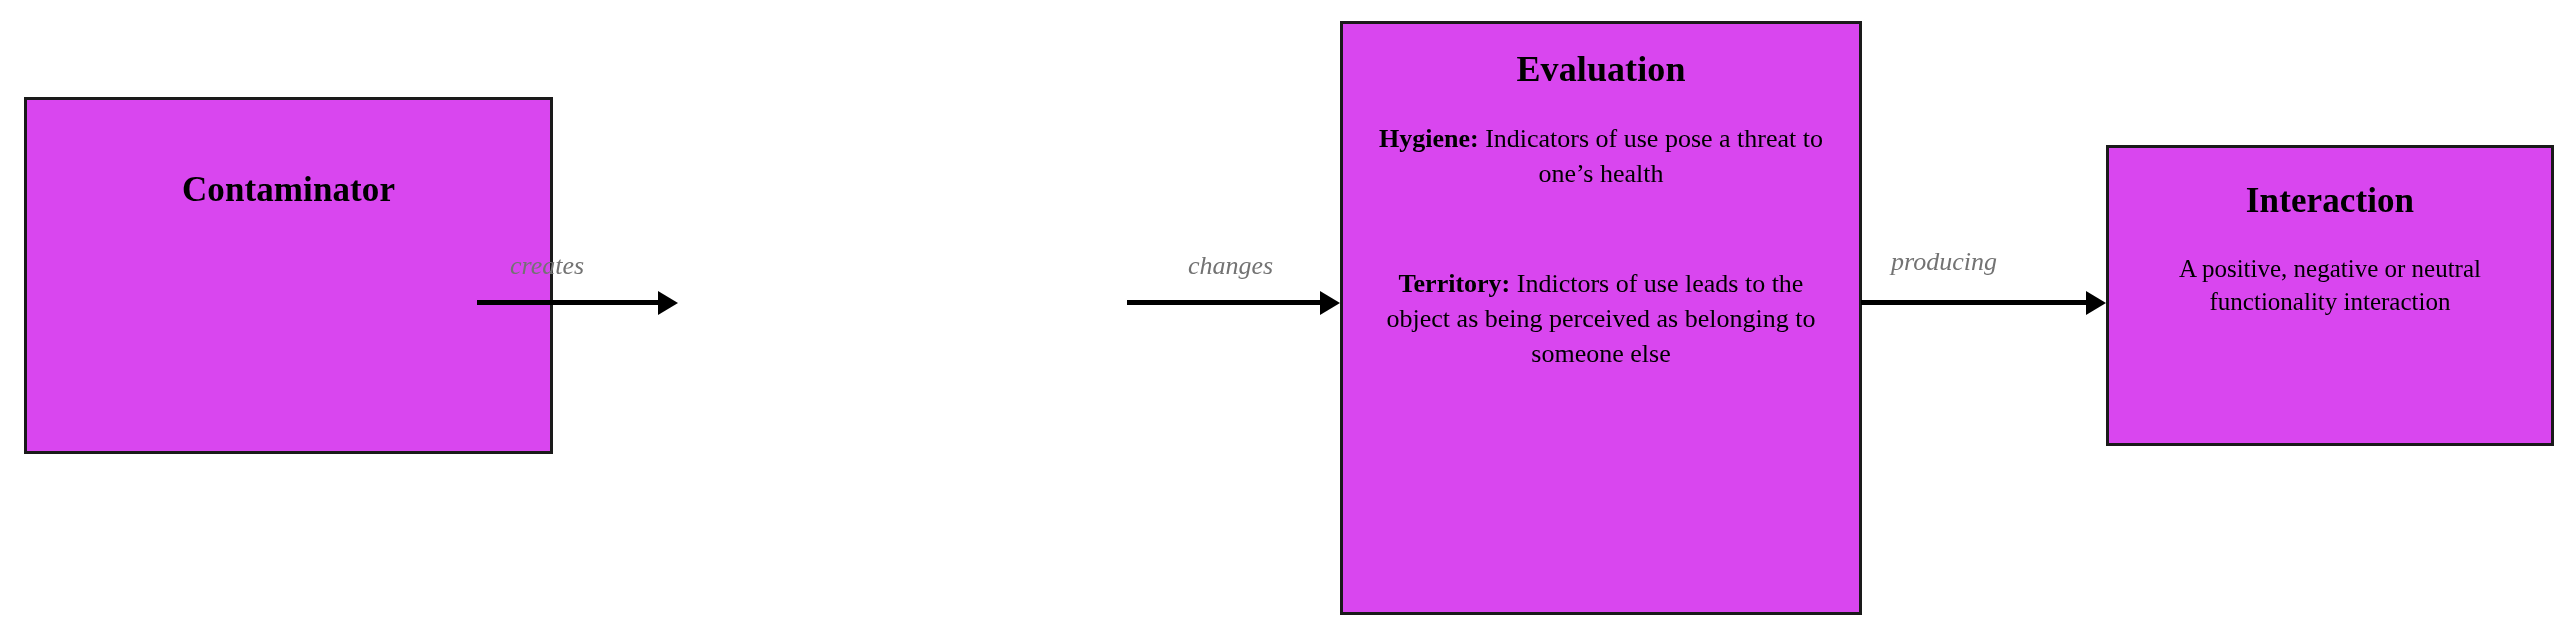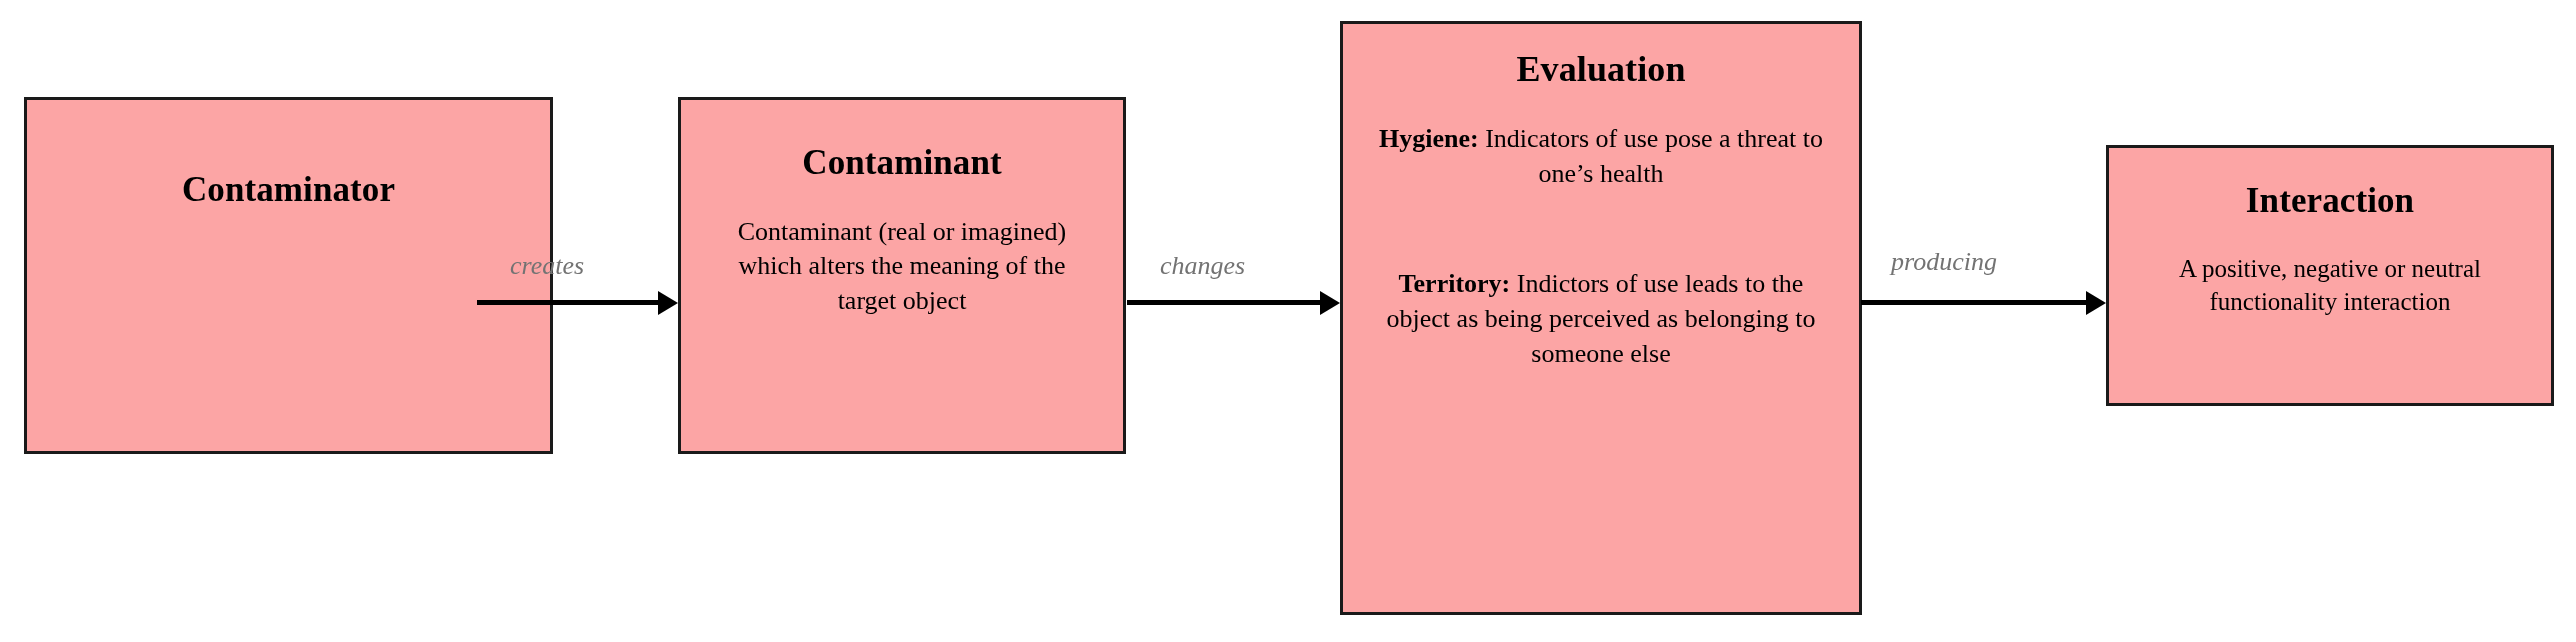--- a/index.html
+++ b/index.html
@@ -9,21 +9,21 @@
     color:#000000;
     -webkit-font-smoothing:antialiased;
   }
   .canvas{position:absolute;left:0;top:0;width:2576px;height:642px;}
 
   
   .node{
     position:absolute;
     box-sizing:border-box;
     border:3px solid #1a1a1a;
-    background:#fca5a5;
+    background:#d946ef;
     display:flex;
     flex-direction:column;
     align-items:center;
     text-align:center;
   }
   .node-title{
     font-weight:bold;
     font-size:35px;
     line-height:1.05;
     letter-spacing:0.1px;
@@ -59,21 +59,21 @@
   .eval-item{
     font-size:26px;
     line-height:1.34;
     margin-bottom:35px;
     width:100%;
   }
   .eval-item:last-child{margin-bottom:16px;}
   .eval-item b{font-weight:bold;}
 
   
-  #node-interaction{left:2106px;top:145px;width:448px;height:261px;}
+  #node-interaction{left:2106px;top:145px;width:448px;height:301px;}
   #node-interaction .node-title{margin-top:35px;}
   #node-interaction .node-body{margin-top:32px;width:382px;font-size:25px;}
 
   
   .edge{position:absolute;height:0.6px;}
   .edge .shaft{
     position:absolute;left:0;top:0;height:5.4px;background:#000000;
   }
   .edge .head{
     position:absolute;top:-9px;
@@ -92,21 +92,21 @@
   }
 
   #edge-creates{left:477px;top:300px;width:202px;}
   #edge-creates .shaft{width:184px;}
   #edge-creates .head{left:181px;}
   #label-creates{left:510px;top:253px;}
 
   #edge-changes{left:1127px;top:300px;width:213px;}
   #edge-changes .shaft{width:195px;}
   #edge-changes .head{left:193px;}
-  #label-changes{left:1160px;top:253px;}
+  #label-changes{left:1188px;top:253px;}
 
   #edge-producing{left:1861px;top:300px;width:246px;}
   #edge-producing .shaft{width:228px;}
   #edge-producing .head{left:225px;}
   #label-producing{left:1891px;top:249px;}
 </style>
 </head>
 <body>
 
 <div class="canvas">
@@ -114,24 +114,20 @@
   <div class="node" id="node-contaminator">
     <div class="node-title">Contaminator</div>
   </div>
 
   <div class="edge-label" id="label-creates">creates</div>
   <div class="edge" id="edge-creates">
     <div class="shaft"></div>
     <div class="head"></div>
   </div>
 
-  <div class="node" id="node-contaminant">
-    <div class="node-title">Contaminant</div>
-    <div class="node-body">Contaminant (real or imagined) which alters the meaning of the target object</div>
-  </div>
 
   <div class="edge-label" id="label-changes">changes</div>
   <div class="edge" id="edge-changes">
     <div class="shaft"></div>
     <div class="head"></div>
   </div>
 
   <div class="node" id="node-evaluation">
     <div class="node-title">Evaluation</div>
     <div class="eval-list">

